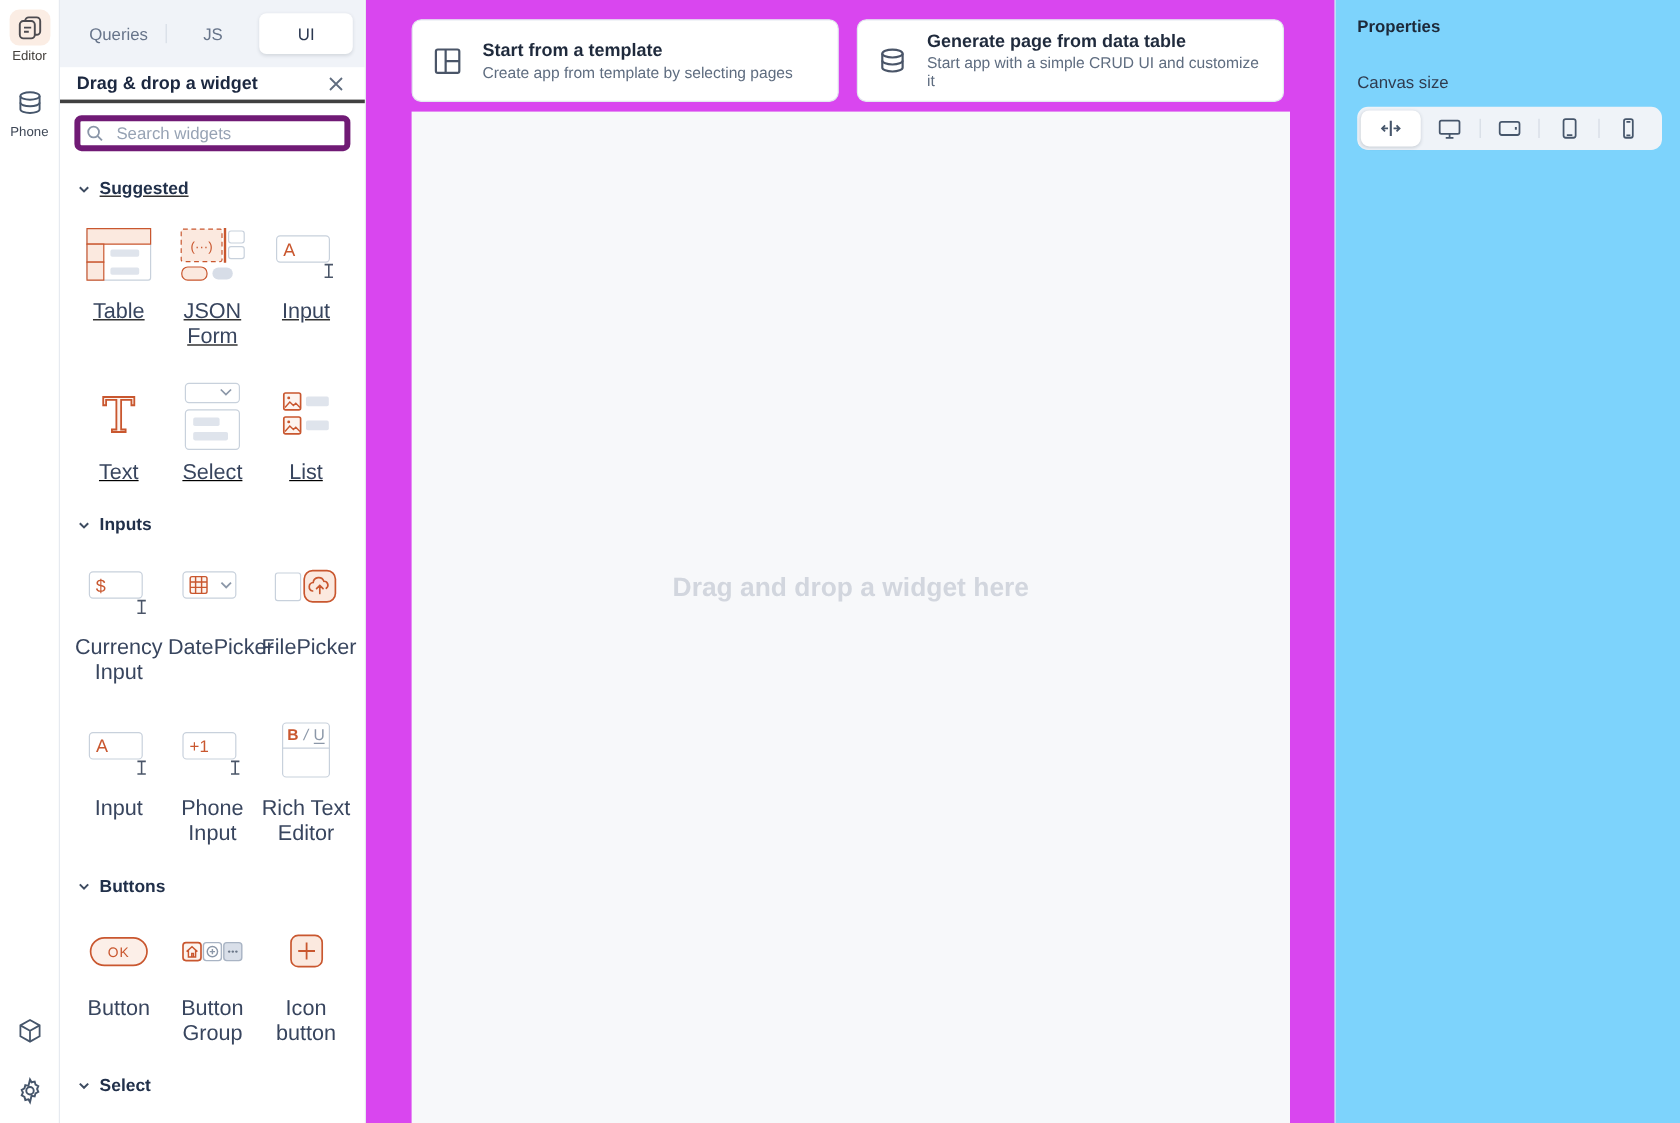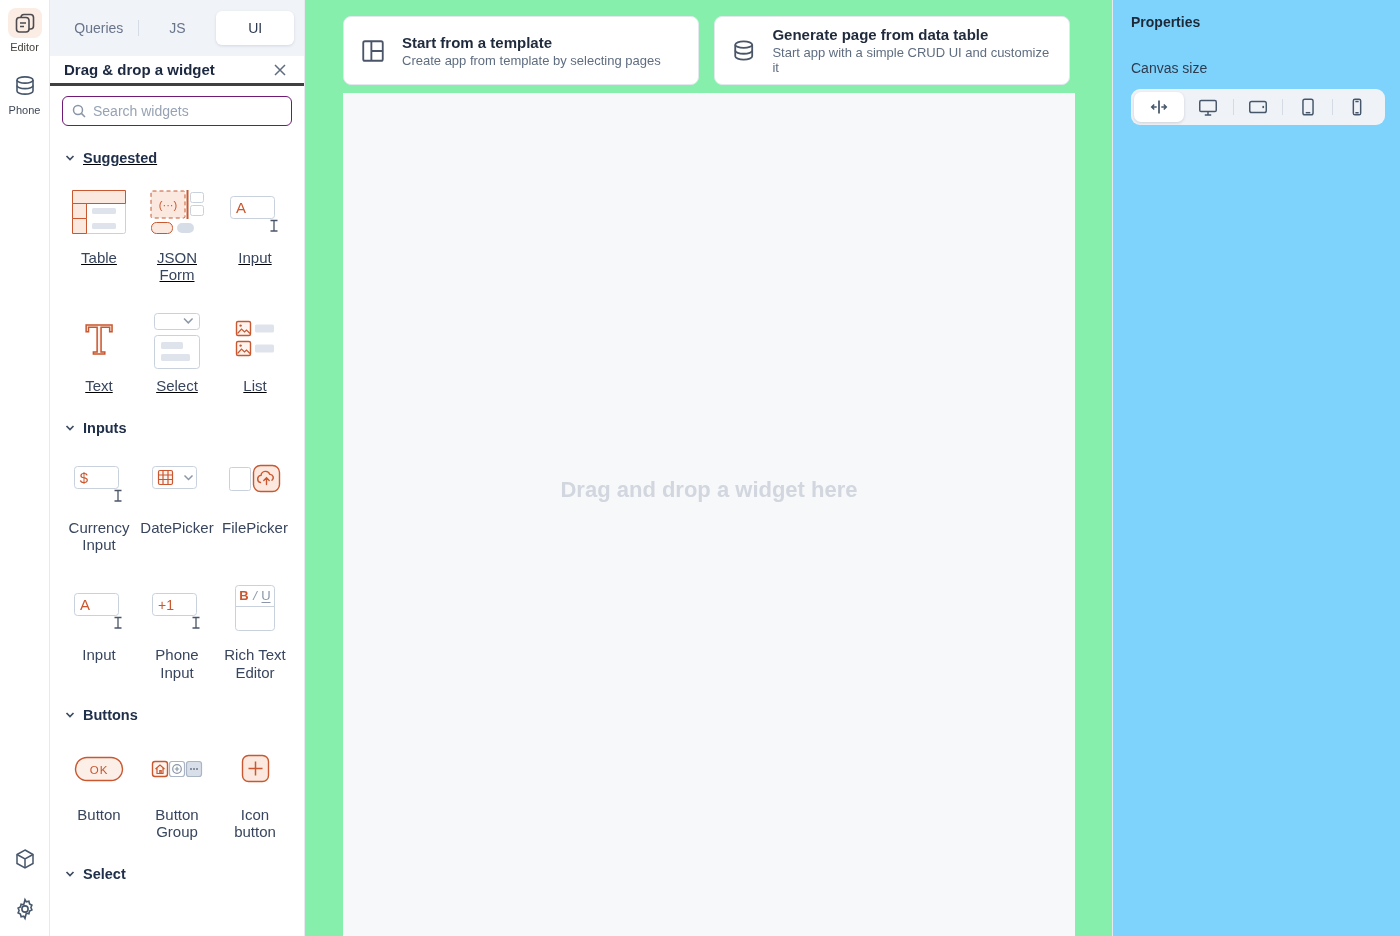--- a/index.html
+++ b/index.html
@@ -22,37 +22,37 @@
   .widget-panel { width:255px; border-right:1px solid #E6EAF0; display:flex; flex-direction:column; background:#fff; }
   .tabbar { height:56px; background:#F0F3F8; display:flex; align-items:center; padding:0 10px; flex-shrink:0; }
   .tab { flex:1; text-align:center; font-size:14px; color:#67748A; cursor:pointer; height:34px; line-height:34px; }
   .tab.active { background:#fff; border-radius:6px; color:#2B3850; font-weight:500;
                 box-shadow:0 1px 3px rgba(20,30,50,.12); }
   .tab-divider { width:1px; height:16px; background:#D6DCE5; }
   .panel-head { height:30px; display:flex; align-items:center; padding:0 14px; border-bottom:3px solid #404040; flex-shrink:0; }
   .panel-title { flex:1; font-size:15px; font-weight:700; color:#1C2840; }
   .close-btn { width:20px; height:20px; display:flex; align-items:center; justify-content:center; cursor:pointer; }
   .search-wrap { padding:10px 12px; position:relative; flex-shrink:0; }
-  .search-input { width:100%; height:30px; border:1px solid #701a75; border-radius:6px;
+  .search-input { width:100%; height:30px; border:5px solid #701a75; border-radius:6px;
                   padding:0 8px 0 30px; font-size:14px; color:#333; outline:none;
                   font-family:inherit; background:#fff; }
   .search-input::placeholder { color:#97A3B4; }
   .search-ic { position:absolute; left:21px; top:17px; }
   .panel-scroll { overflow:hidden; flex:1; }
   .wsection { margin-top:24px; }
   .wsection:first-child { margin-top:14px;text-decoration:underline; }
   .wsection-head { display:flex; align-items:center; gap:7px; padding:0 14px; cursor:pointer; }
   .wsection-title { font-size:14.5px; font-weight:600; color:#21304A; }
   .wgrid { display:grid; grid-template-columns:repeat(3,78px); row-gap:28px; padding:18px 0 2px 10px; }
   .wcell { display:flex; flex-direction:column; align-items:center; cursor:grab; }
   .wicon { height:56px; display:flex; align-items:center; justify-content:center; }
-  .wlabel { margin-top:9px; font-size:15px; color:#38455E; text-align:center; line-height:1.15; max-width:74px; }
+  .wlabel { margin-top:9px; font-size:18px; color:#38455E; text-align:center; line-height:1.15; max-width:74px; }
 
   
-  .main { flex:1; position:relative; background:#86efac; }
+  .main { flex:1; position:relative; background:#d946ef; }
   .cards { display:flex; gap:15px; padding:16px 38px; }
   .card { flex:1; max-width:356px; min-height:60px; border:1px solid #E3E8EF; border-radius:8px;
           padding:9px 16px; display:flex; align-items:center; gap:16px; background:#fff; cursor:pointer; }
   .card-title { font-size:15px; font-weight:600; color:#1F2A3C; }
   .card-sub { font-size:13px; color:#5F6D80; margin-top:2px; }
   .canvas { position:absolute; left:38px; right:37px; top:93px; bottom:0; background:#F7F8FA;
             display:flex; justify-content:center; }
   .canvas-text { margin-top:384px; font-size:22px; font-weight:700; color:#D2D6DE; }
 
   

